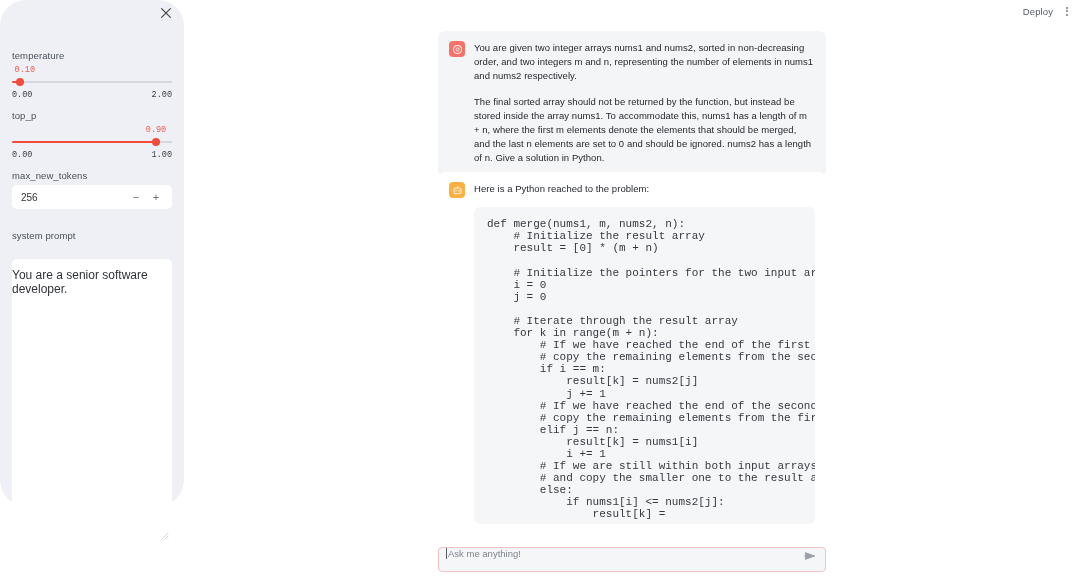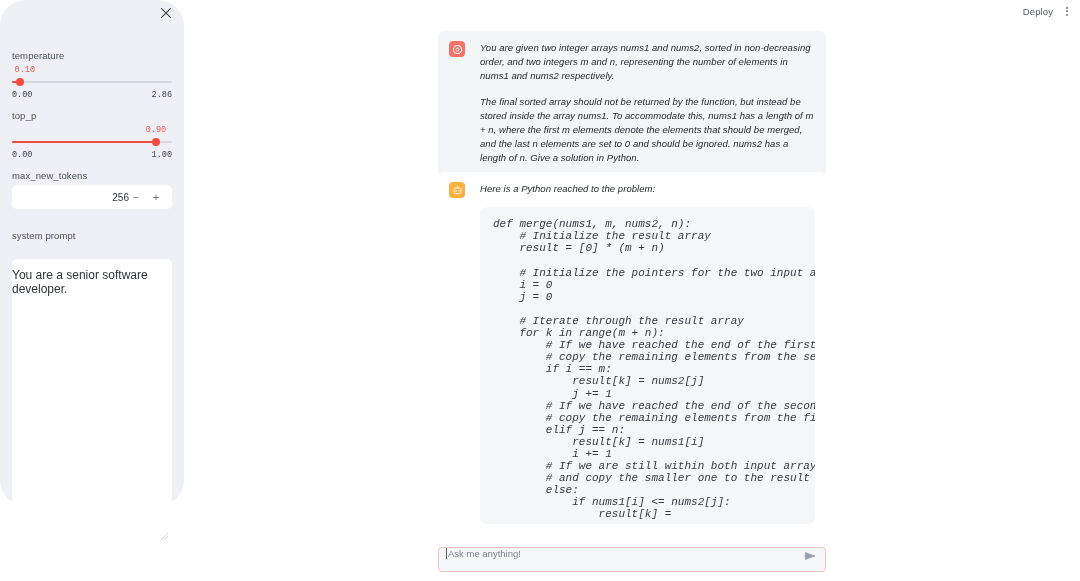--- a/index.html
+++ b/index.html
@@ -111,21 +111,20 @@
     height: 24px;
     display: flex;
     align-items: center;
     padding: 0 9px;
     margin-top: 1px;
   }
   .stepper-value {
     flex: 1;
     font-size: 10px;
     color: #2f3338;
-    text-align: right;
   }
   .stepper-btn {
     width: 14px;
     text-align: center;
     font-size: 11px;
     color: #6b7079;
     cursor: pointer;
     user-select: none;
   }
   .stepper-btn.plus { margin-left: 6px; }
@@ -200,23 +199,22 @@
     bottom: 48px;
     overflow: hidden;
   }
 
   .msg {
     position: absolute;
     left: 254px;
     width: 388px;
     border-radius: 7px;
     display: flex;
-    gap: 15px;
+    gap: 9px;
     padding: 10px 11px 11px 11px;
-    font-style: italic;
   }
   .msg.user {
     top: 9px;
     background: #f4f5f7;
   }
   .msg.assistant {
     top: 150px;
     background: #ffffff;
     padding-bottom: 0;
   }
@@ -306,21 +304,21 @@
       <div class="slider-value">
         <span id="temp-val" style="left: 8%;">0.10</span>
       </div>
       <div class="slider-track-wrap">
         <div class="slider-rail"></div>
         <div class="slider-fill" id="temp-fill" style="width: 5%;"></div>
         <div class="slider-thumb" id="temp-thumb" style="left: 5%;"></div>
       </div>
       <div class="slider-bounds">
         <span>0.00</span>
-        <span>2.86</span>
+        <span>2.00</span>
       </div>
     </div>
 
     <div class="slider-group">
       <div class="field-label">top_p</div>
       <div class="slider-value">
         <span id="topp-val" style="left: 90%;">0.90</span>
       </div>
       <div class="slider-track-wrap">
         <div class="slider-rail"></div>

